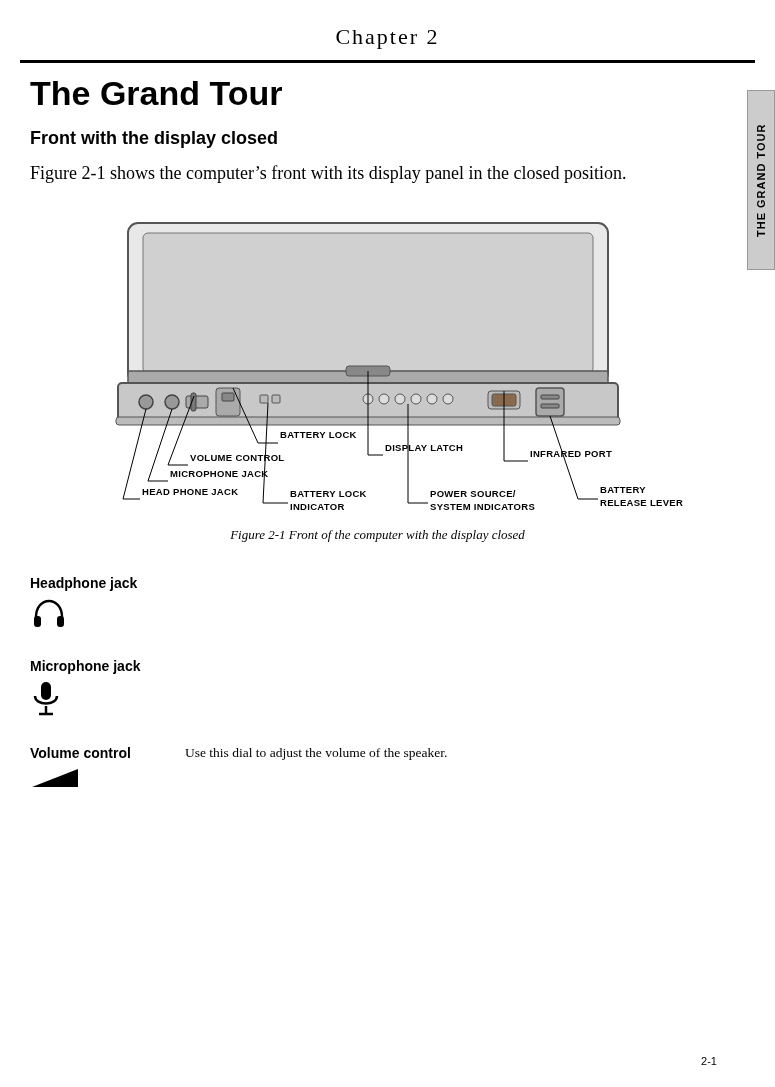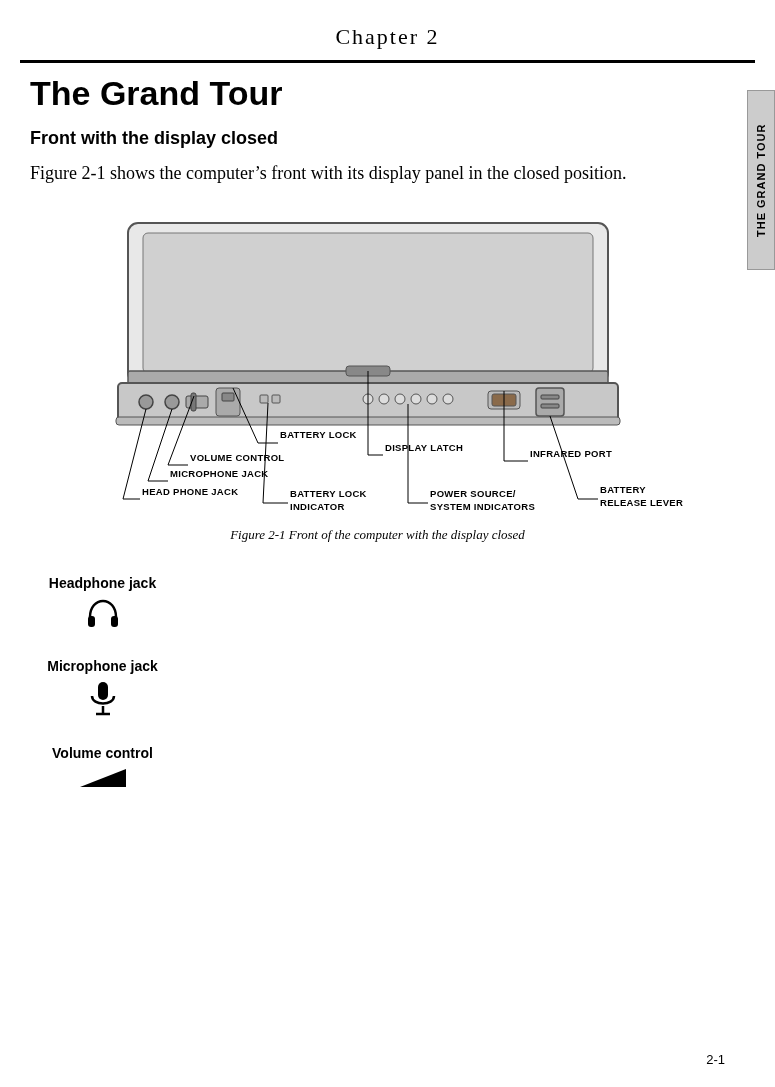--- a/index.html
+++ b/index.html
@@ -113,39 +113,39 @@
       align-items: flex-start;
       margin-bottom: 18px;
     }
     .component-label-col {
       min-width: 145px;
       font-weight: bold;
       font-family: Arial, Helvetica, sans-serif;
       font-size: 14px;
       display: flex;
       flex-direction: column;
-      align-items: center;
+      align-items: flex-start;
       padding-top: 2px;
     }
     .component-icon {
       margin-top: 6px;
     }
     .component-desc {
       font-size: 13.5px;
       line-height: 1.55;
       flex: 1;
       padding-left: 10px;
     }
 
     
     .page-number {
       position: absolute;
       bottom: 20px;
-      right: 50px;
-      font-size: 13px;
+      right: 58px;
+      font-size: 11px;
       font-family: Arial, sans-serif;
     }
 
     
     .diag-label {
       font-family: Arial, Helvetica, sans-serif;
       font-weight: bold;
       font-size: 9.5px;
       letter-spacing: 0.3px;
     }
@@ -289,18 +289,19 @@
     <div class="component-item">
       <div class="component-label-col">
         <span style="font-weight:bold;font-family:Arial,Helvetica,sans-serif;font-size:14px;">Volume control</span>
         <div class="component-icon">
           <svg width="50" height="22" viewBox="0 0 50 22">
 
             <polygon points="2,20 48,20 48,2" fill="#000"></polygon>
           </svg>
         </div>
       </div>
+      <div class="component-desc">Use this dial to adjust the volume of the speaker.</div>
     </div>
 
   </div>
 </div>
 
 <div class="page-number">2-1</div>
 
 </body></html>

